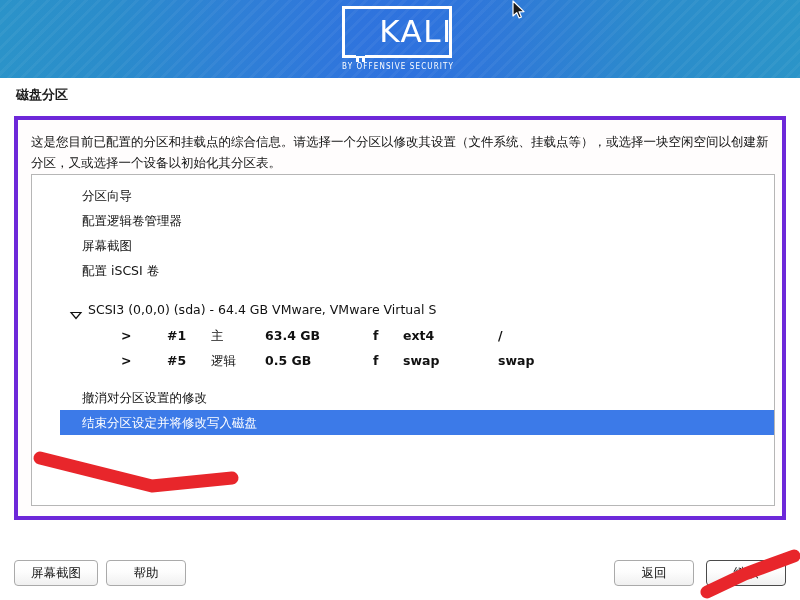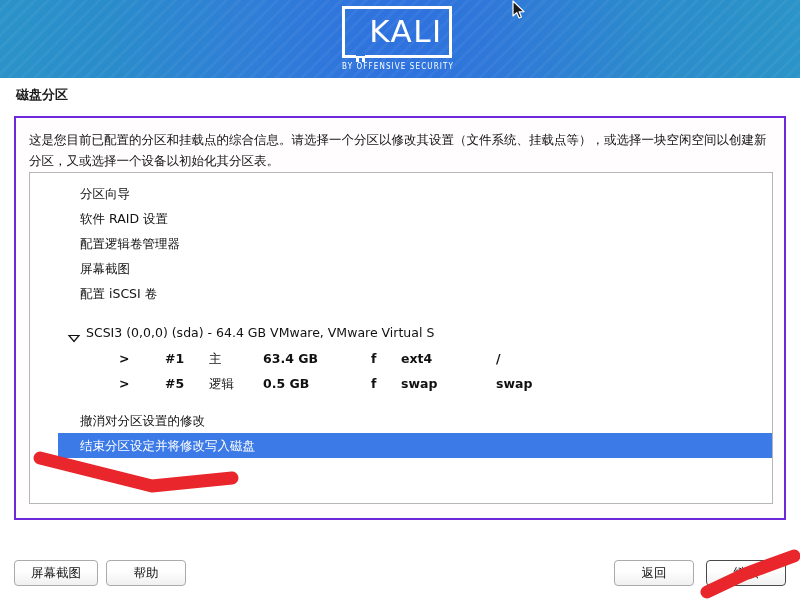--- a/index.html
+++ b/index.html
@@ -86,20 +86,21 @@
     left: 0;
     top: 7px;
     width: 128px;
     text-align: center;
     color: #ffffff;
     font-size: 31px;
     letter-spacing: 1.5px;
     line-height: 36px;
     font-family: "DejaVu Sans", "Liberation Sans", sans-serif;
     font-weight: 400;
+    padding-left: 10px;
   }
   .logo-sub {
     position: absolute;
     left: -4px;
     top: 56px;
     width: 120px;
     text-align: center;
     color: #ffffff;
     font-size: 8px;
     letter-spacing: 1.1px;
@@ -127,21 +128,21 @@
     font-family: Liberation Mono, monospace;
   }
 
   
   .frame {
     position: absolute;
     left: 14px;
     top: 116px;
     width: 772px;
     height: 404px;
-    border: 2px solid #6d28d9;
+    border: 4px solid #6d28d9;
     background: #fffdfd;
     box-sizing: border-box;
   }
 
   .description {
     position: absolute;
     left: 13px;
     top: 11px;
     width: 746px;
     font-size: 12.5px;
@@ -286,23 +287,20 @@
     <div class="description">这是您目前已配置的分区和挂载点的综合信息。请选择一个分区以修改其设置（文件系统、挂载点等），或选择一块空闲空间以创建新分区，又或选择一个设备以初始化其分区表。</div>
 
     <div class="listbox">
 
       <div class="spacer-8"></div>
 
       <div class="list-row action">
         <span>分区向导</span>
       </div>
       <div class="list-row action">
-        <span>软件 RAID 设置</span>
-      </div>
-      <div class="list-row action">
         <span>配置逻辑卷管理器</span>
       </div>
       <div class="list-row action">
         <span>屏幕截图</span>
       </div>
       <div class="list-row action">
         <span>配置 iSCSI 卷</span>
       </div>
 
       <div class="spacer-14"></div>

